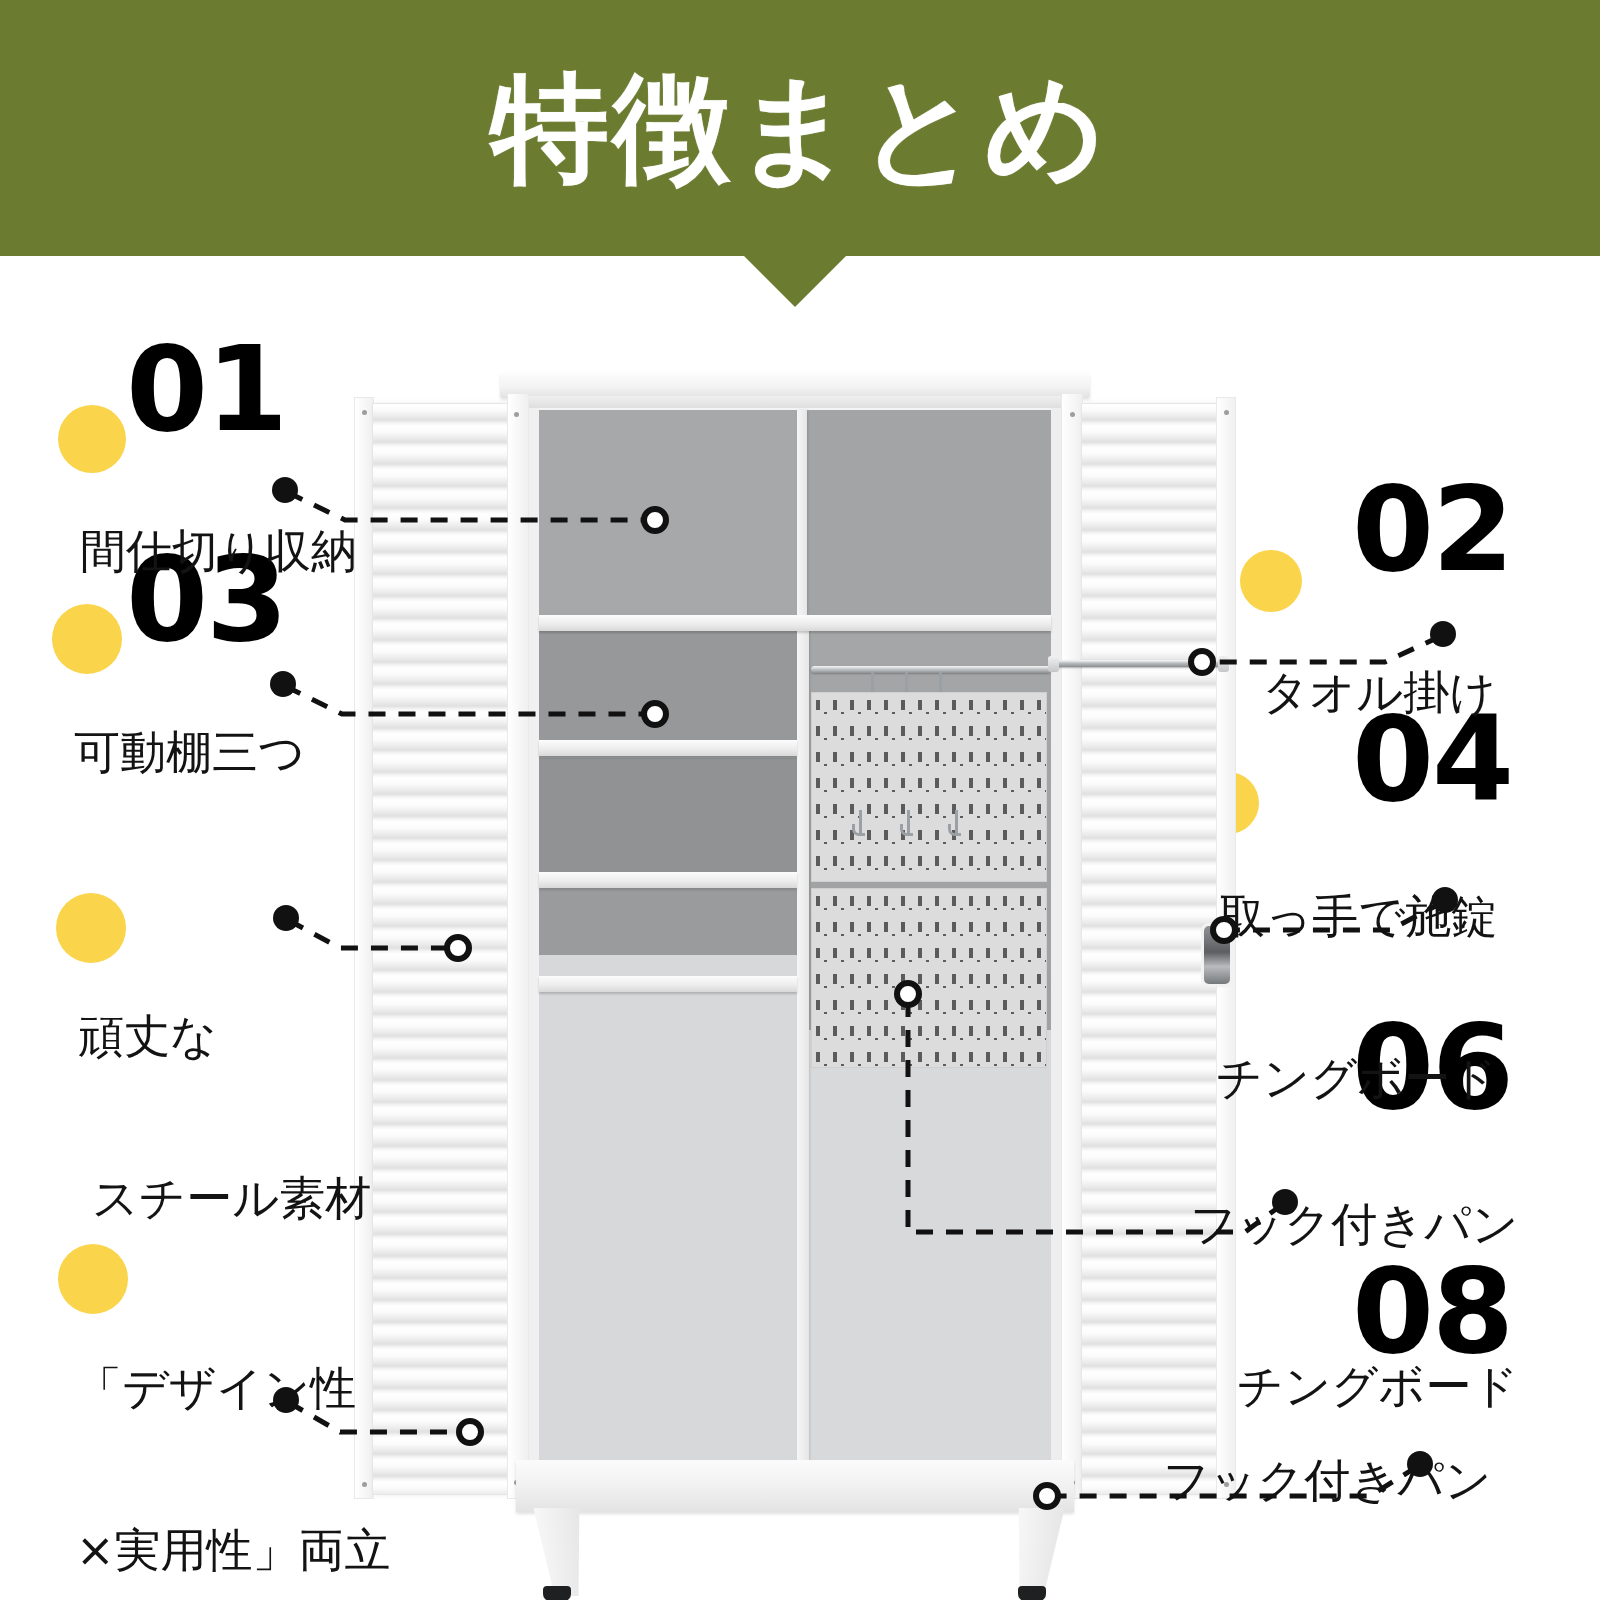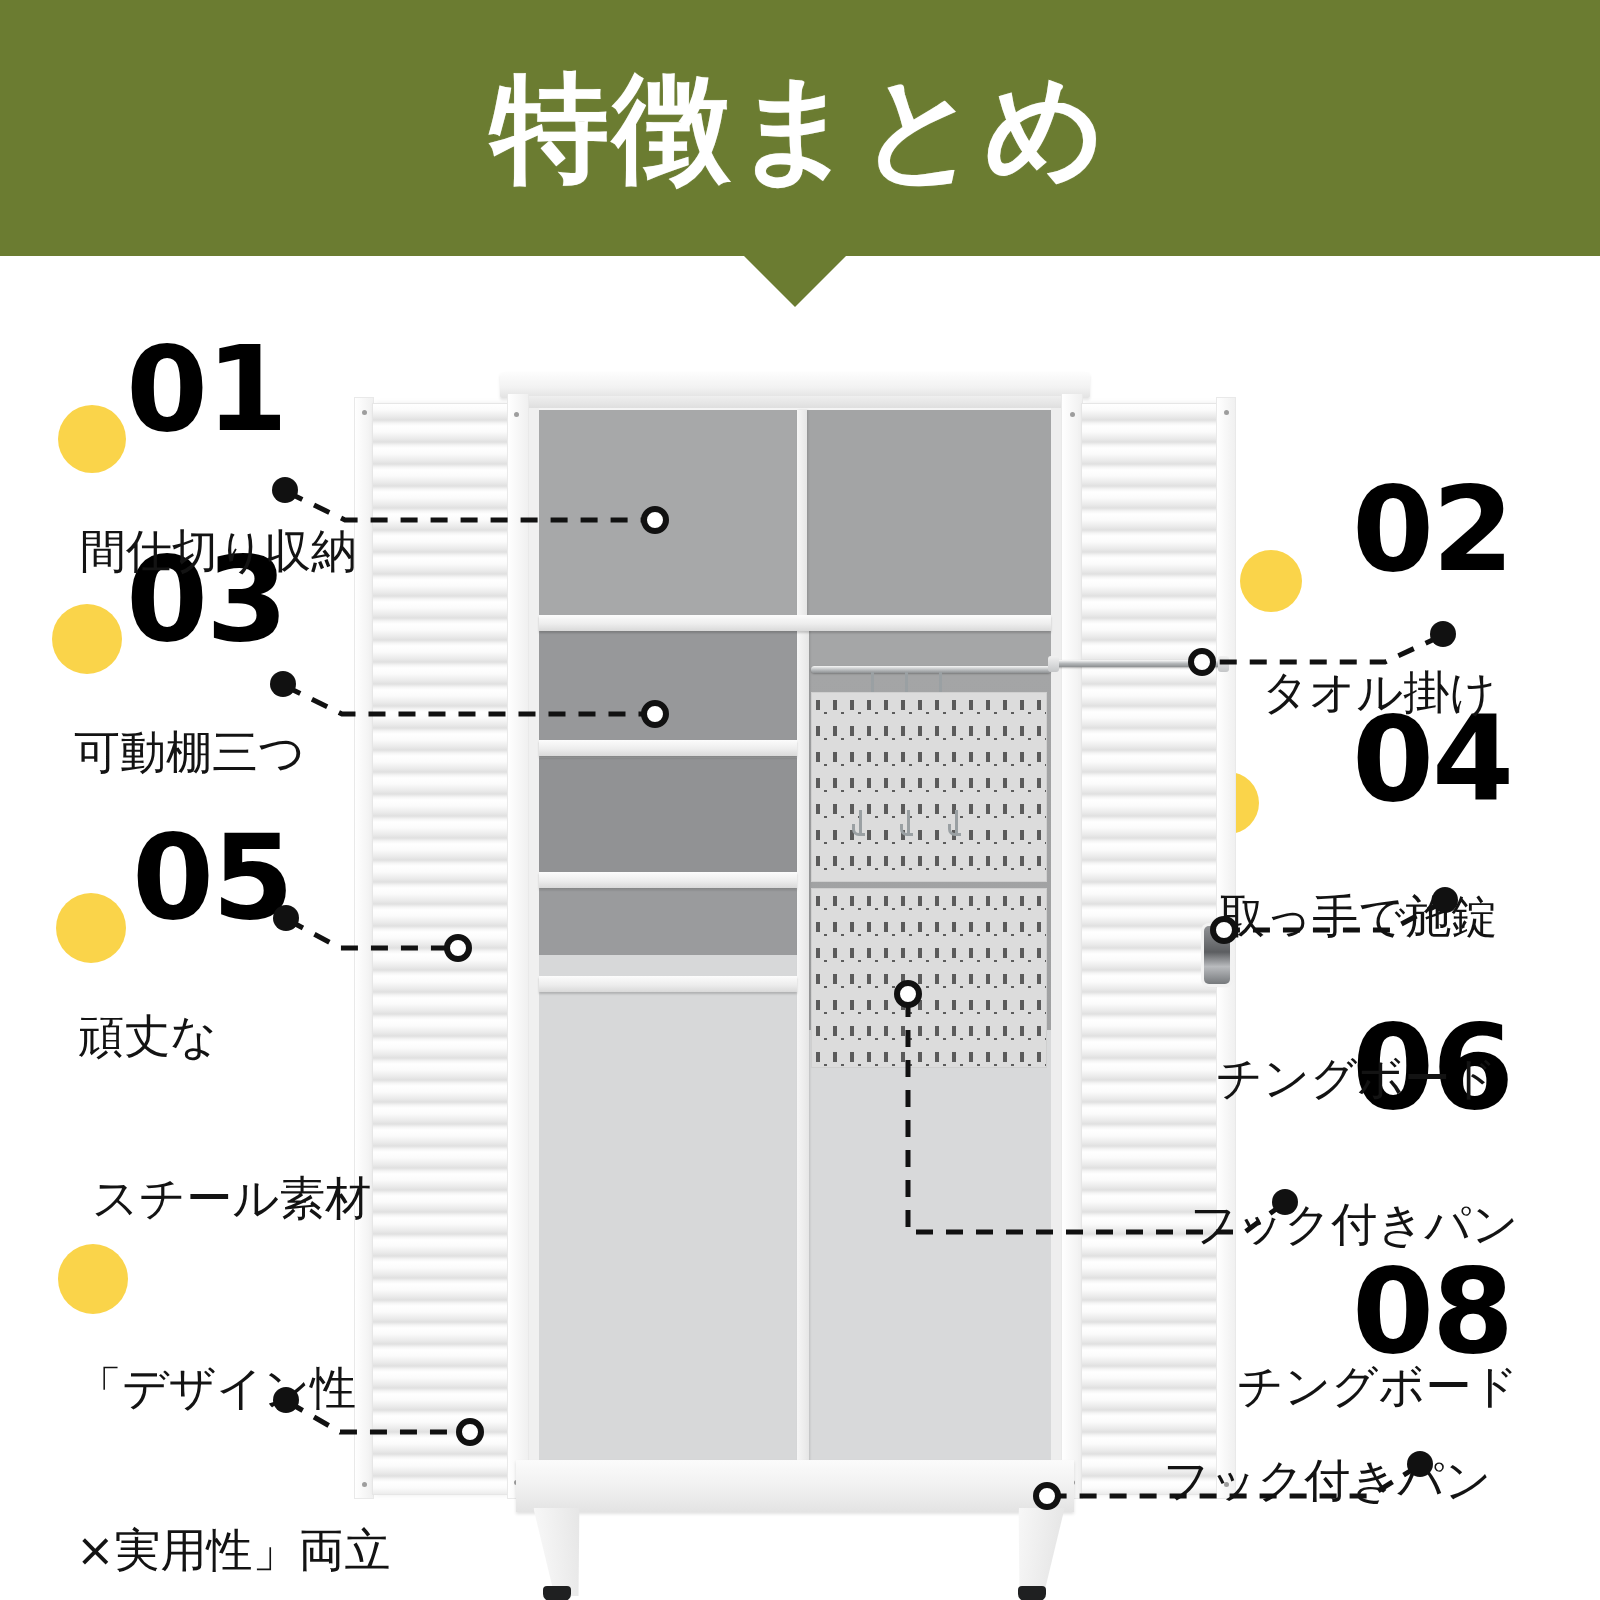--- a/index.html
+++ b/index.html
@@ -186,21 +186,20 @@
 
   <div class="banner">
     <div class="banner-title">特徴まとめ</div>
   </div>
   <div class="banner-arrow"></div>
 
   <div class="wm" style="left:126px;  top:330px;">01</div>
   <div class="wm" style="left:1352px; top:470px;">02</div>
   <div class="wm" style="left:126px;  top:540px;">03</div>
   <div class="wm" style="left:1352px; top:700px;">04</div>
-  <div class="wm" style="left:132px;  top:818px;">05</div>
   <div class="wm" style="left:1352px; top:1008px;">06</div>
   <div class="wm" style="left:1352px; top:1252px;">08</div>
 
   <div class="cab">
 
     <div class="cab-top"></div>
     <div class="cab-top-lip"></div>
 
     <div class="carcass"></div>
     <div class="carcass-inner">

